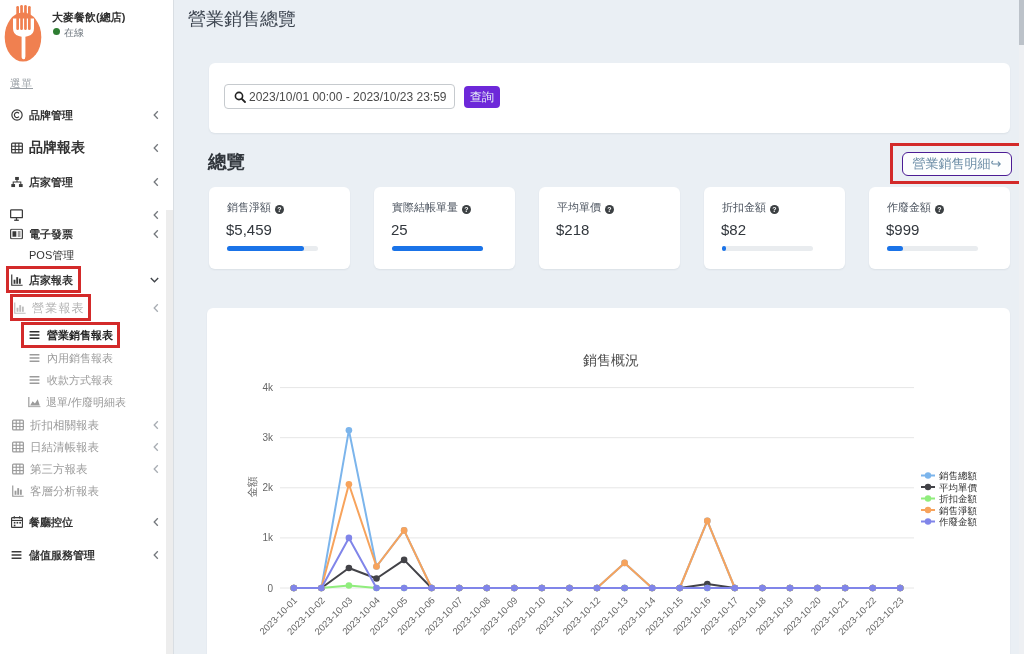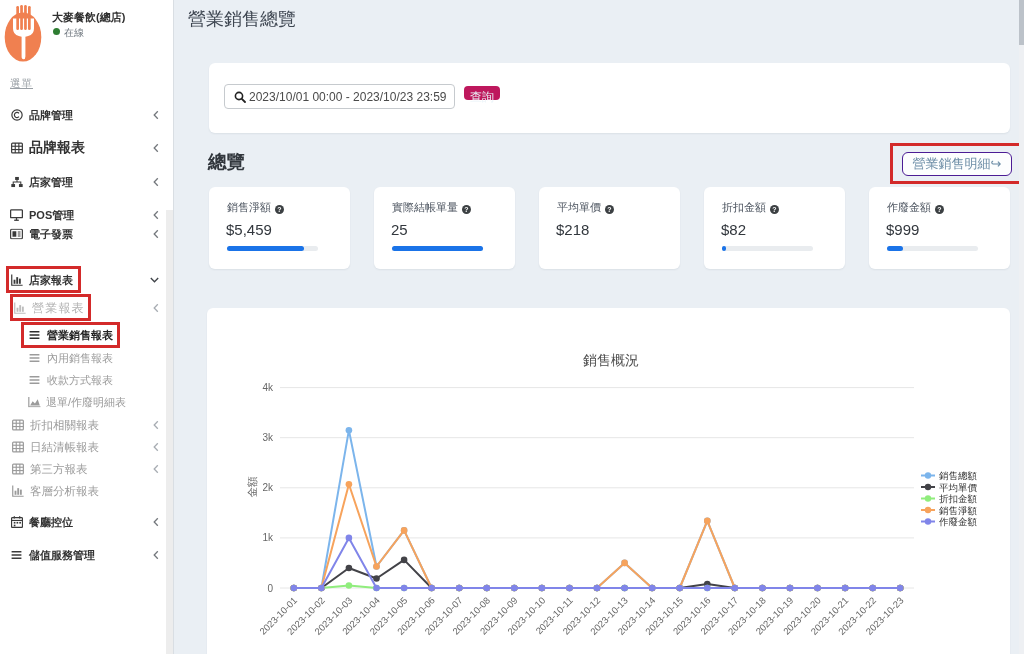--- a/index.html
+++ b/index.html
@@ -72,21 +72,21 @@
       <span class="chev"><svg width="6" height="9" viewBox="0 0 6 9">
           <polyline points="4.8,0.8 1.2,4.5 4.8,8.2" fill="none" stroke="#75797e" stroke-width="1.3"></polyline>
         </svg></span>
     </div>
     <div class="mrow" style="top:205px;">
       <span class="micon" style="left:10px;"><svg width="13" height="12" viewBox="0 0 14 13">
           <rect x="0.6" y="1" width="12.8" height="8.4" rx="0.8" fill="none" stroke="#3a3a3a" stroke-width="1.4"></rect>
           <line x1="4.5" y1="12.2" x2="9.5" y2="12.2" stroke="#3a3a3a" stroke-width="1.4"></line>
           <line x1="7" y1="9.6" x2="7" y2="12" stroke="#3a3a3a" stroke-width="1.4"></line>
         </svg></span>
-      <span class="mtext" style="left:29px;font-size:11px;font-weight:700;color:#333333;letter-spacing:0;">POS管理</span>
+      <span class="mtext" style="left:29px;font-size:11px;font-weight:400;color:#333333;letter-spacing:0;margin-top:40px;">POS管理</span>
       <span class="chev"><svg width="6" height="9" viewBox="0 0 6 9">
           <polyline points="4.8,0.8 1.2,4.5 4.8,8.2" fill="none" stroke="#75797e" stroke-width="1.3"></polyline>
         </svg></span>
     </div>
     <div class="mrow" style="top:224px;">
       <span class="micon" style="left:10px;"><svg width="13" height="11" viewBox="0 0 14 12">
           <rect x="0.6" y="0.8" width="12.8" height="10.4" rx="1" fill="none" stroke="#3a3a3a" stroke-width="1.3"></rect>
           <rect x="2.6" y="3" width="4.2" height="6" fill="#3a3a3a"></rect>
           <line x1="8.4" y1="3.8" x2="11.4" y2="3.8" stroke="#3a3a3a" stroke-width="1.2"></line>
           <line x1="8.4" y1="6" x2="11.4" y2="6" stroke="#3a3a3a" stroke-width="1.2"></line>
@@ -235,21 +235,21 @@
   <div class="abs" style="left:188px;top:7px;font-size:18px;color:#3e4651;">營業銷售總覽</div>
 
   <div class="card" style="left:209px;top:63px;width:801px;height:70px;">
     <div class="abs" style="left:15px;top:21px;width:231px;height:25px;border:1px solid #c6cace;border-radius:4px;background:#fff;">
       <svg class="abs" style="left:9px;top:6px" width="12" height="12" viewBox="0 0 12 12">
         <circle cx="5" cy="5" r="3.6" fill="none" stroke="#222" stroke-width="1.6"></circle>
         <line x1="7.8" y1="7.8" x2="11" y2="11" stroke="#222" stroke-width="1.8" stroke-linecap="round"></line>
       </svg>
       <div class="abs" style="left:24px;top:5px;font-size:12px;color:#4a4a4a;white-space:nowrap;">2023/10/01 00:00 - 2023/10/23 23:59</div>
     </div>
-    <div class="abs" style="left:255px;top:23px;width:36px;height:14px;background:#be185d;border-radius:4px;color:#eaf3f8;font-size:12px;text-align:center;line-height:22px;">查詢</div>
+    <div class="abs" style="left:255px;top:23px;width:36px;height:22px;background:#6d28d9;border-radius:4px;color:#eaf3f8;font-size:12px;text-align:center;line-height:22px;">查詢</div>
   </div>
 
   <div class="abs" style="left:208px;top:149px;font-size:18.5px;font-weight:700;color:#32373d;">總覽</div>
 
   <div class="redbox" style="left:890px;top:143px;width:132px;height:41px;"></div>
   <div class="abs" style="left:902px;top:152px;width:110px;height:24px;background:#fdfefe;border:1px solid #4c1d95;border-radius:6px;color:#6b8ca5;font-size:13px;text-align:center;line-height:22px;">營業銷售明細↪</div>
 
   <div class="card" style="left:209px;top:187px;width:141px;height:82px;">
     <div class="statlabel">銷售淨額<span class="qicon">?</span></div>
     <div class="statvalue">$5,459</div>

